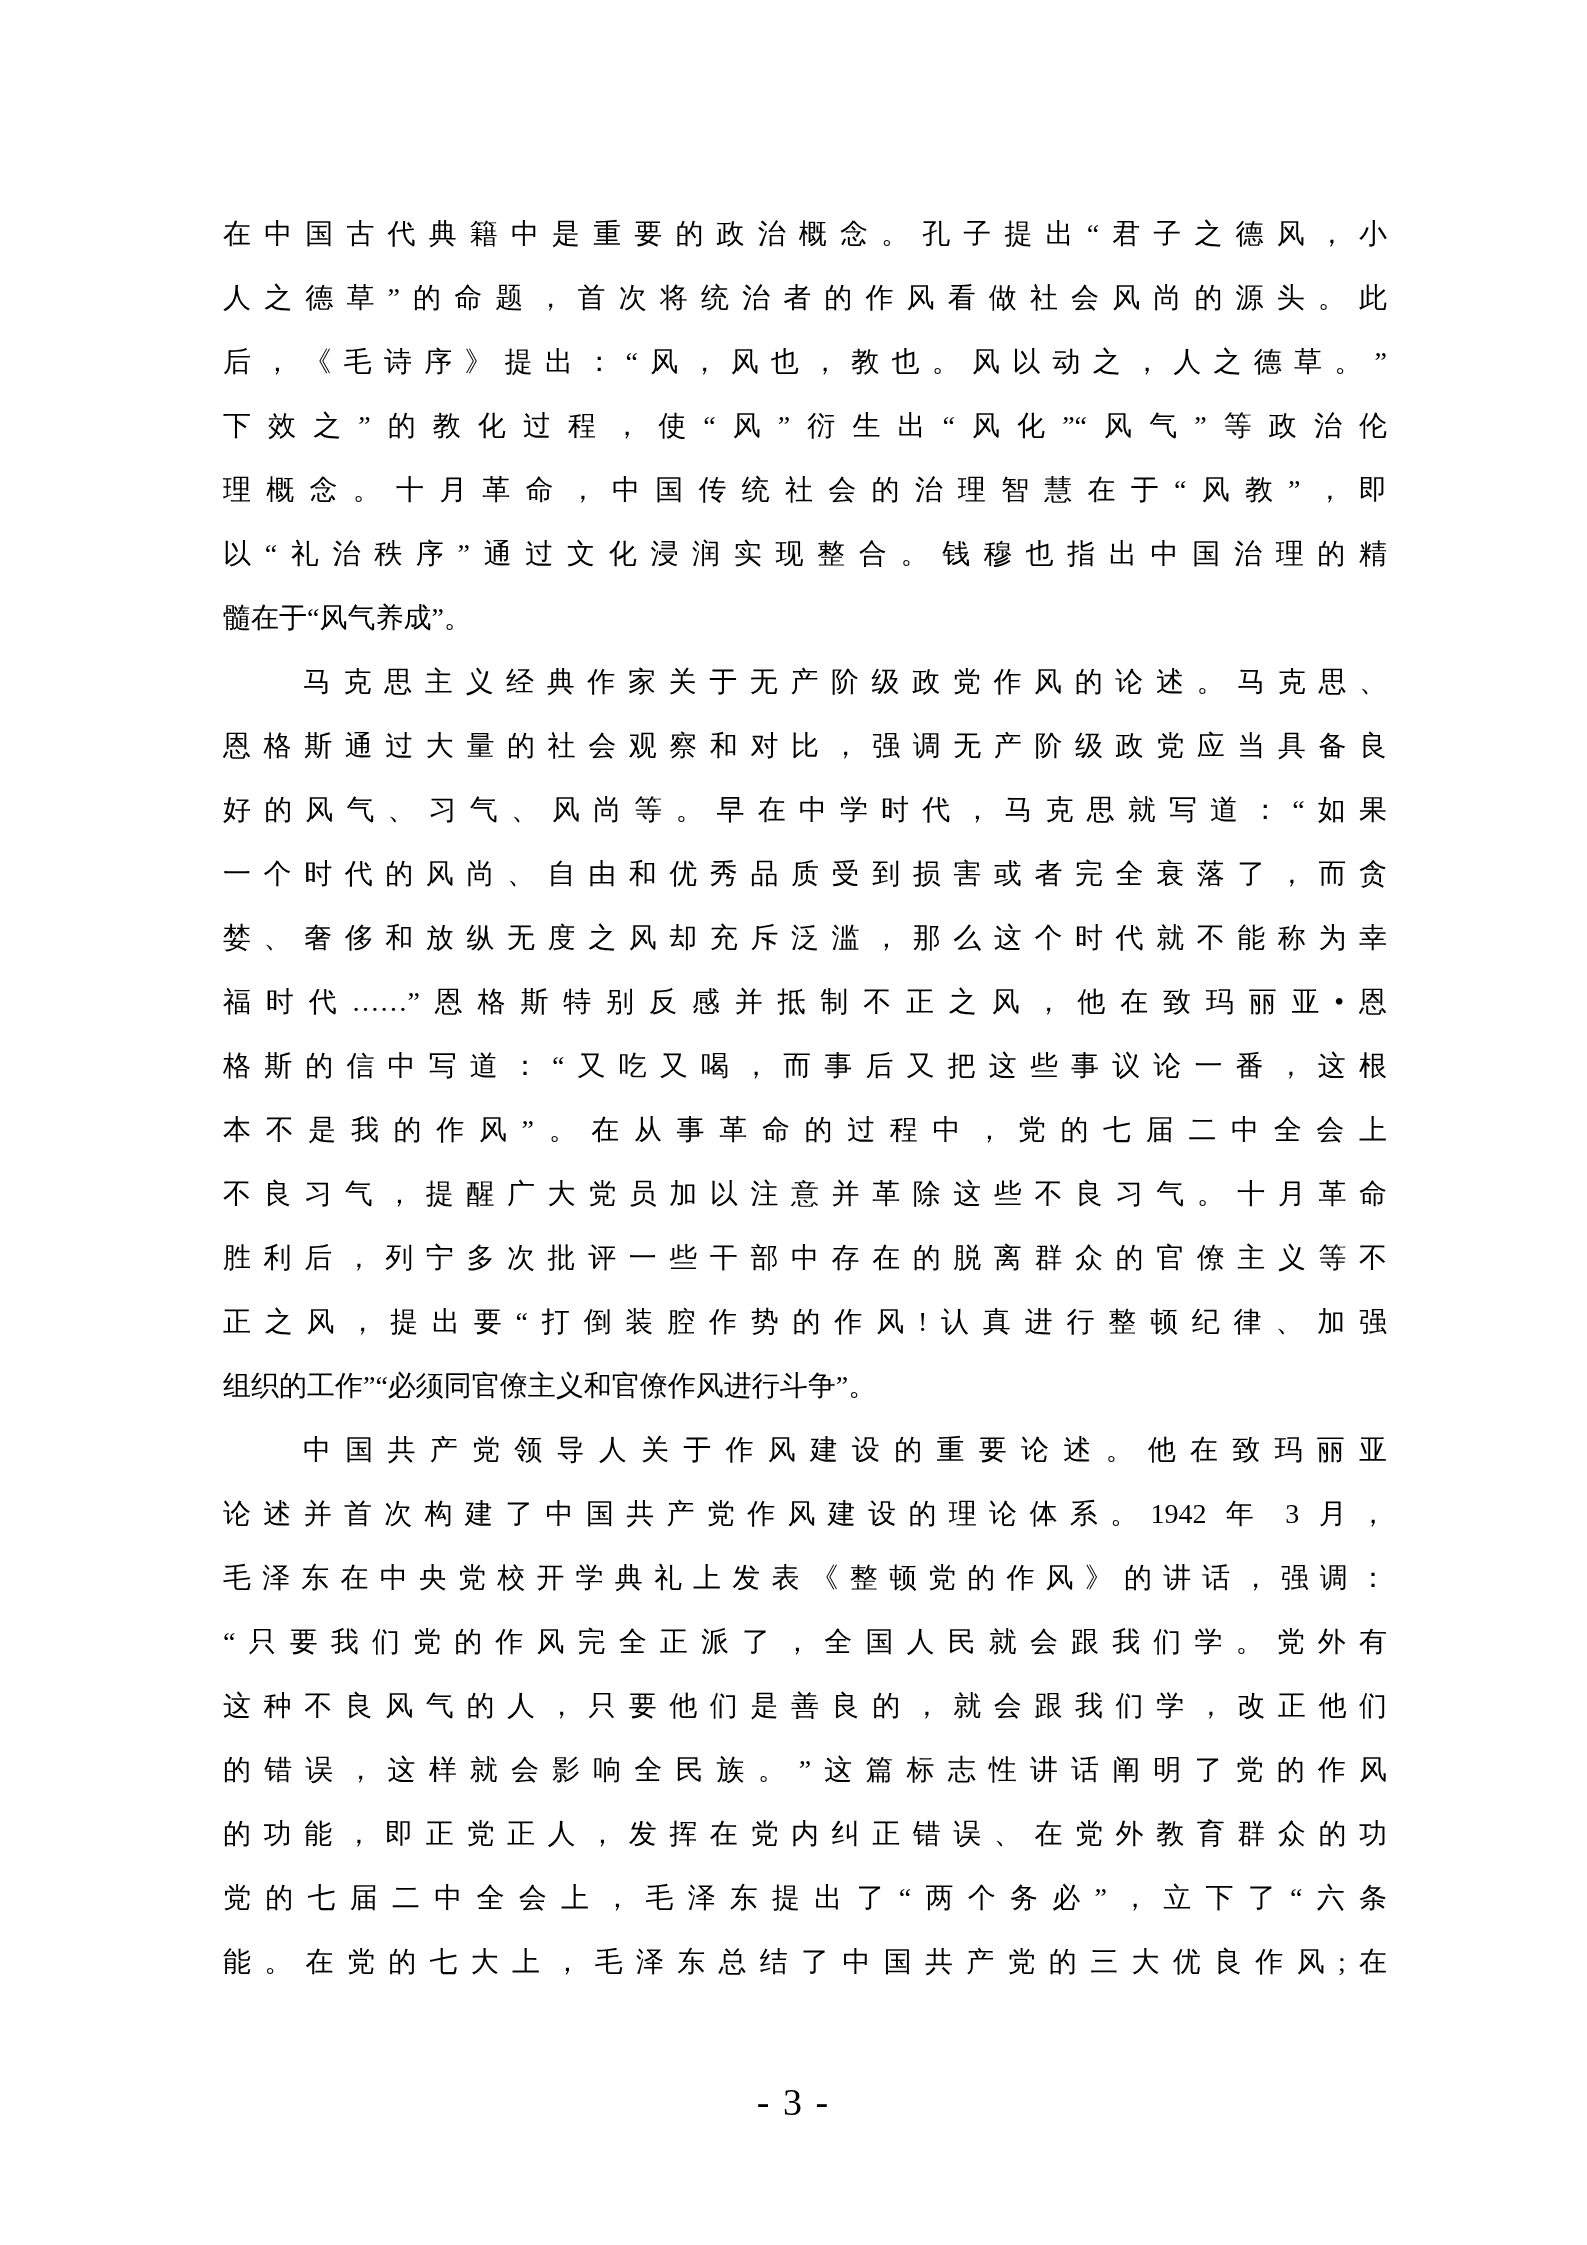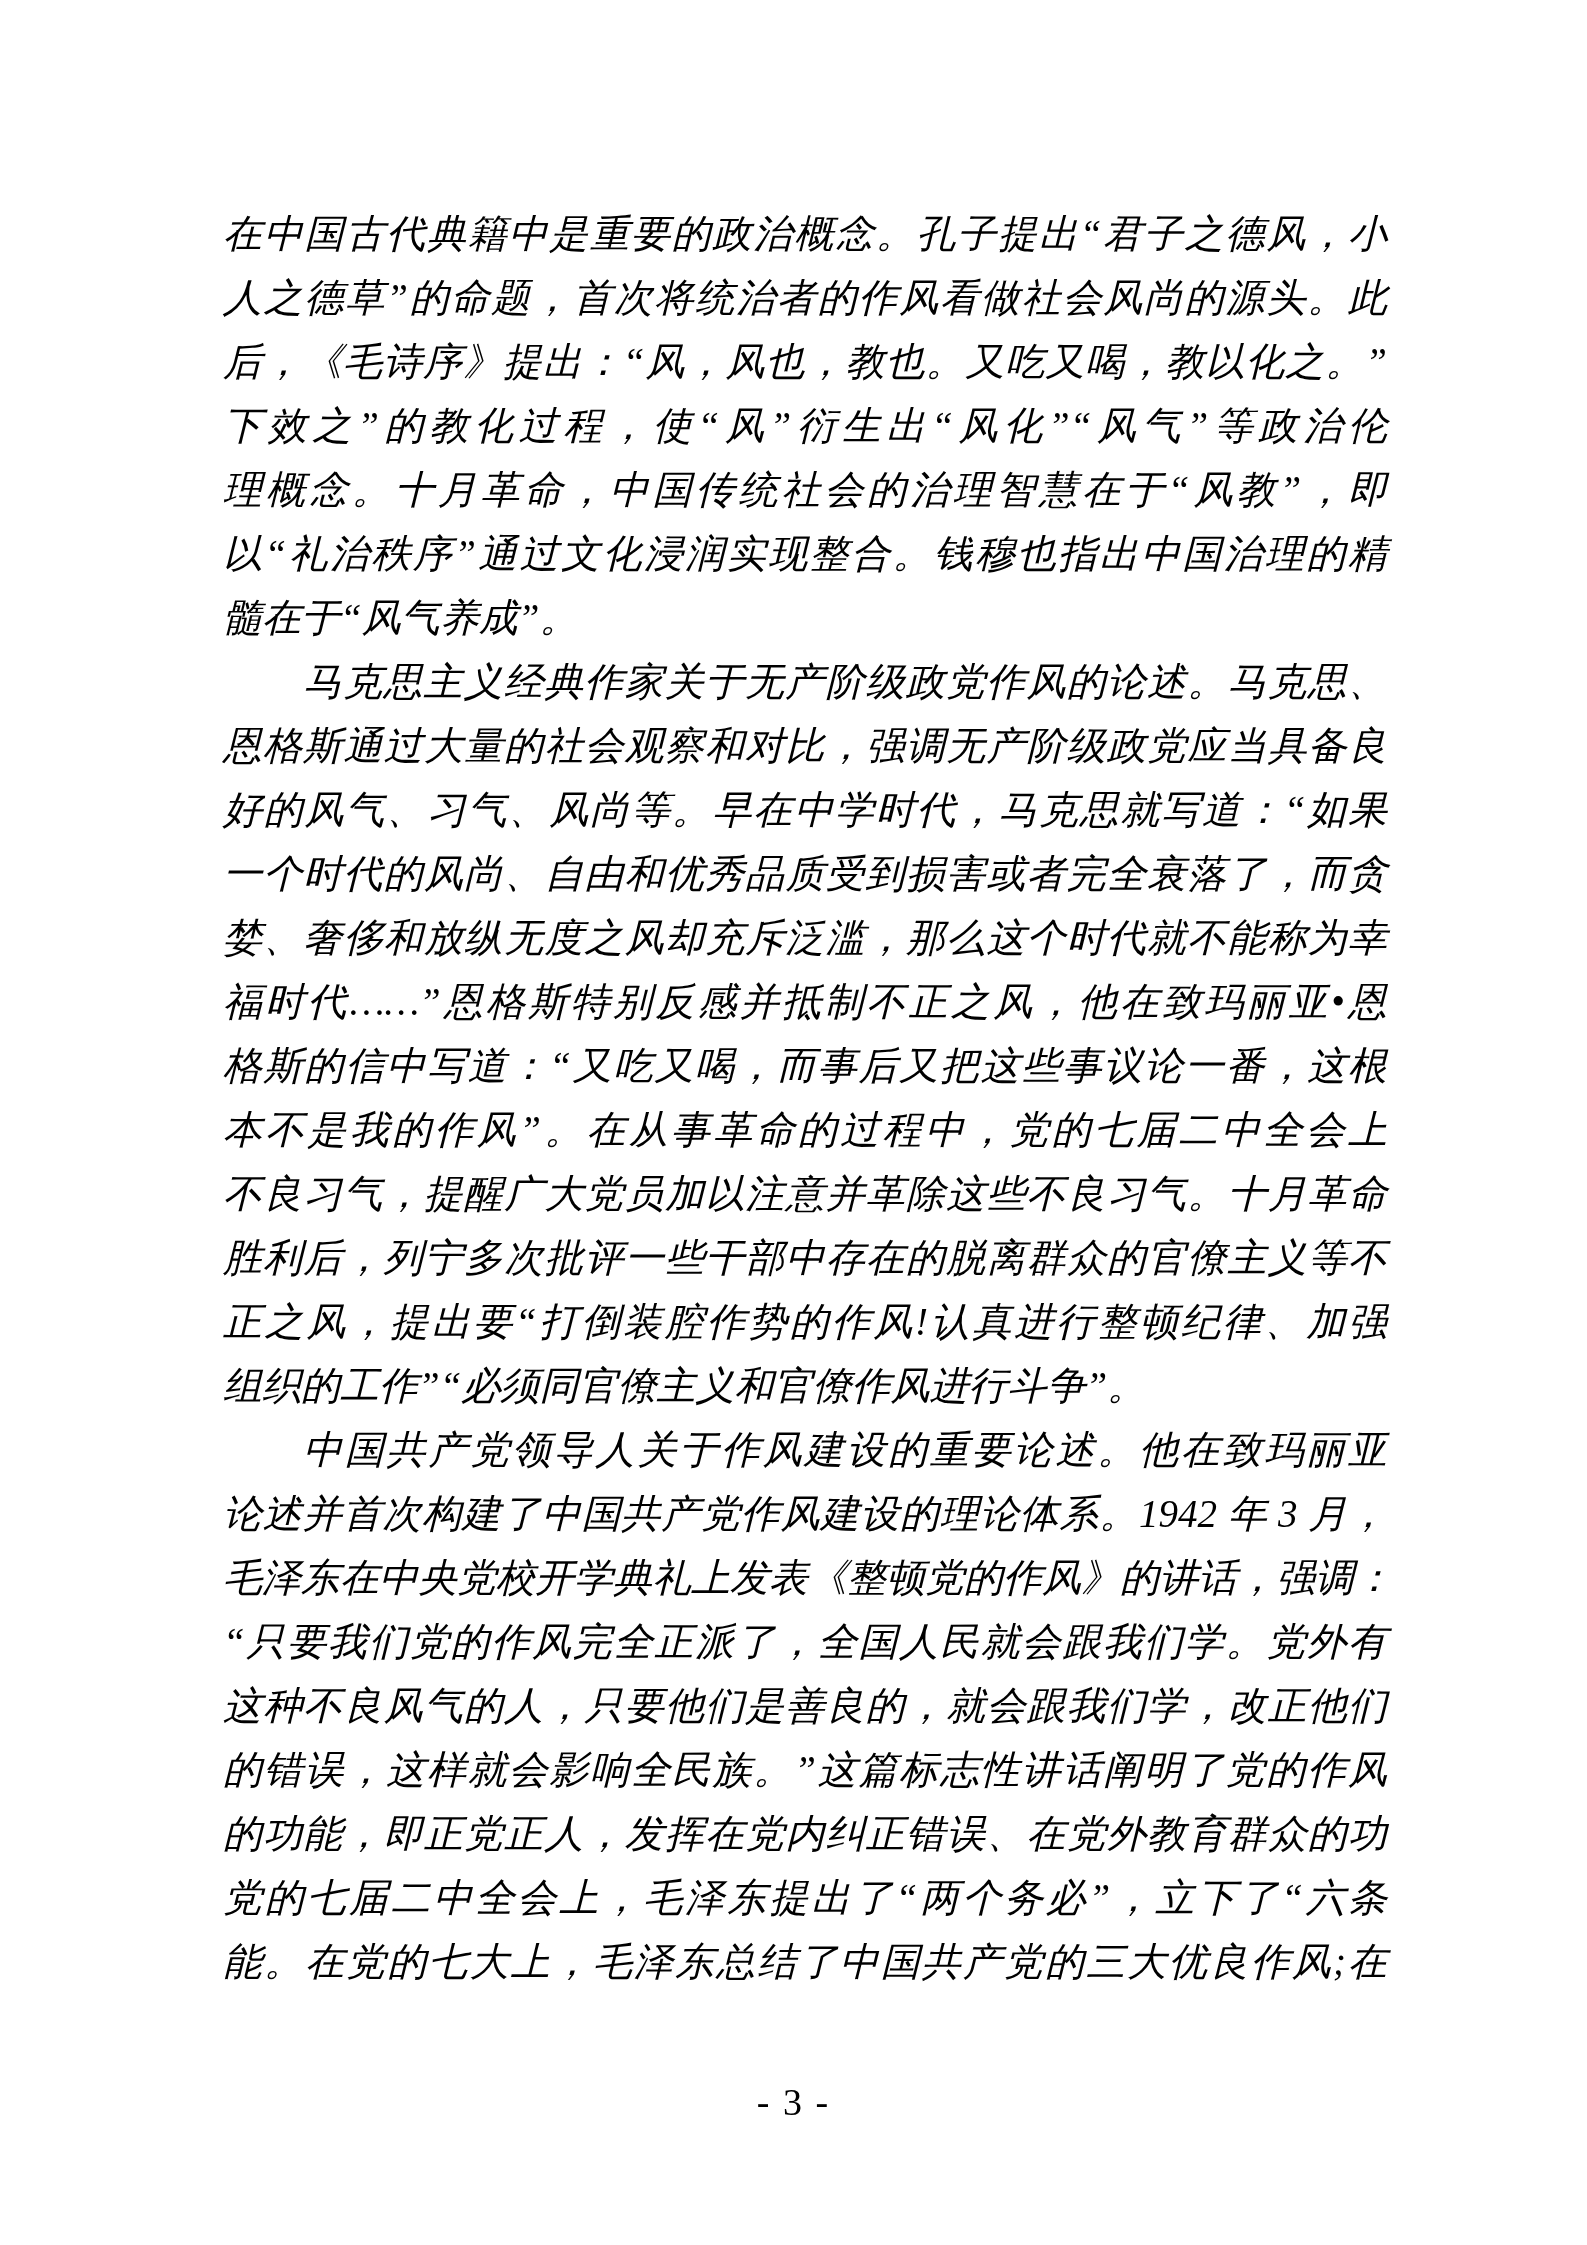--- a/index.html
+++ b/index.html
@@ -21,27 +21,26 @@
   }
   .page-text {
     position: absolute;
     left: 223px;
     top: 202px;
     width: 1164px;
   }
   .line {
     height: 64px;
     line-height: 64px;
-    font-size: 39px;
+    font-size: 28px;
     letter-spacing: 0;
     text-align: justify;
     text-align-last: justify;
     text-justify: inter-character;
     white-space: nowrap;
-    font-style: italic;
   }
   .line.indent {
     padding-left: 80px;
   }
   .line.para-end {
     text-align: left;
     text-align-last: left;
   }
   .page-number {
     position: absolute;
@@ -54,21 +53,21 @@
     letter-spacing: 2px;
   }
 </style>
 </head>
 <body>
 
 <div class="page">
   <div class="page-text">
     <div class="line">在中国古代典籍中是重要的政治概念。孔子提出“君子之德风，小</div>
     <div class="line">人之德草”的命题，首次将统治者的作风看做社会风尚的源头。此</div>
-    <div class="line">后，《毛诗序》提出：“风，风也，教也。又吃又喝，教以化之。”</div>
+    <div class="line">后，《毛诗序》提出：“风，风也，教也。风以动之，人之德草。”</div>
     <div class="line">下效之”的教化过程，使“风”衍生出“风化”“风气”等政治伦</div>
     <div class="line">理概念。十月革命，中国传统社会的治理智慧在于“风教”，即</div>
     <div class="line">以“礼治秩序”通过文化浸润实现整合。钱穆也指出中国治理的精</div>
     <div class="line para-end">髓在于“风气养成”。</div>
     <div class="line indent">马克思主义经典作家关于无产阶级政党作风的论述。马克思、</div>
     <div class="line">恩格斯通过大量的社会观察和对比，强调无产阶级政党应当具备良</div>
     <div class="line">好的风气、习气、风尚等。早在中学时代，马克思就写道：“如果</div>
     <div class="line">一个时代的风尚、自由和优秀品质受到损害或者完全衰落了，而贪</div>
     <div class="line">婪、奢侈和放纵无度之风却充斥泛滥，那么这个时代就不能称为幸</div>
     <div class="line">福时代……”恩格斯特别反感并抵制不正之风，他在致玛丽亚•恩</div>

